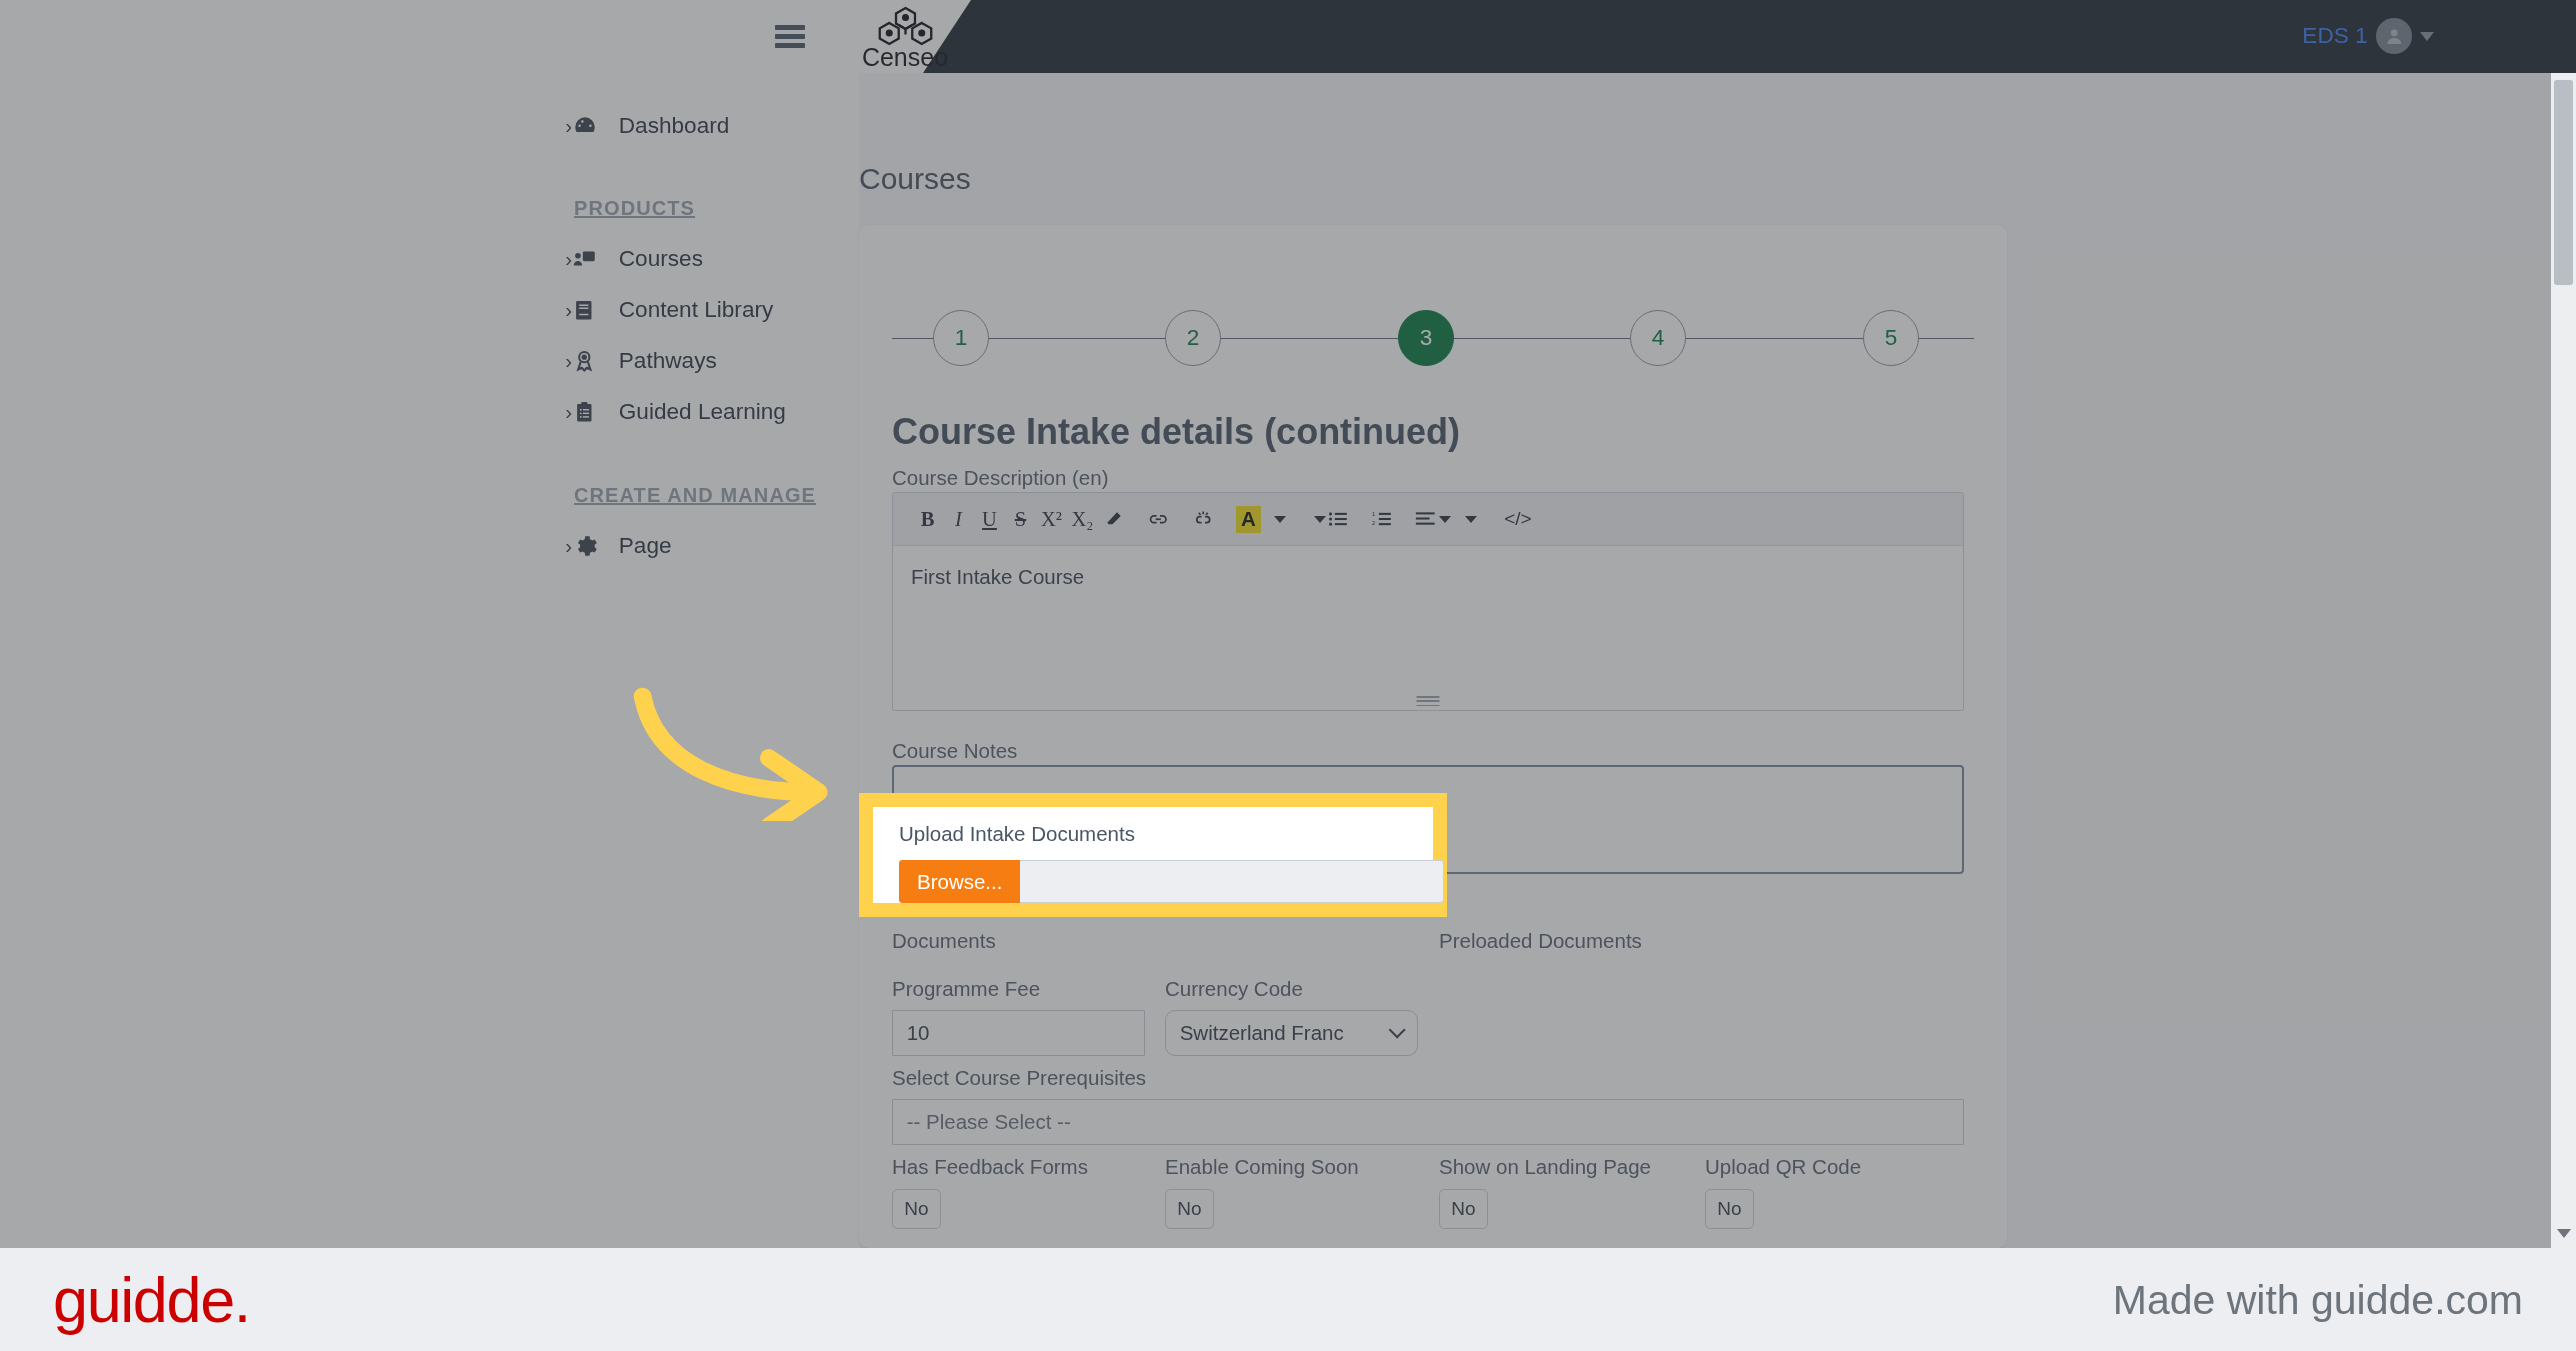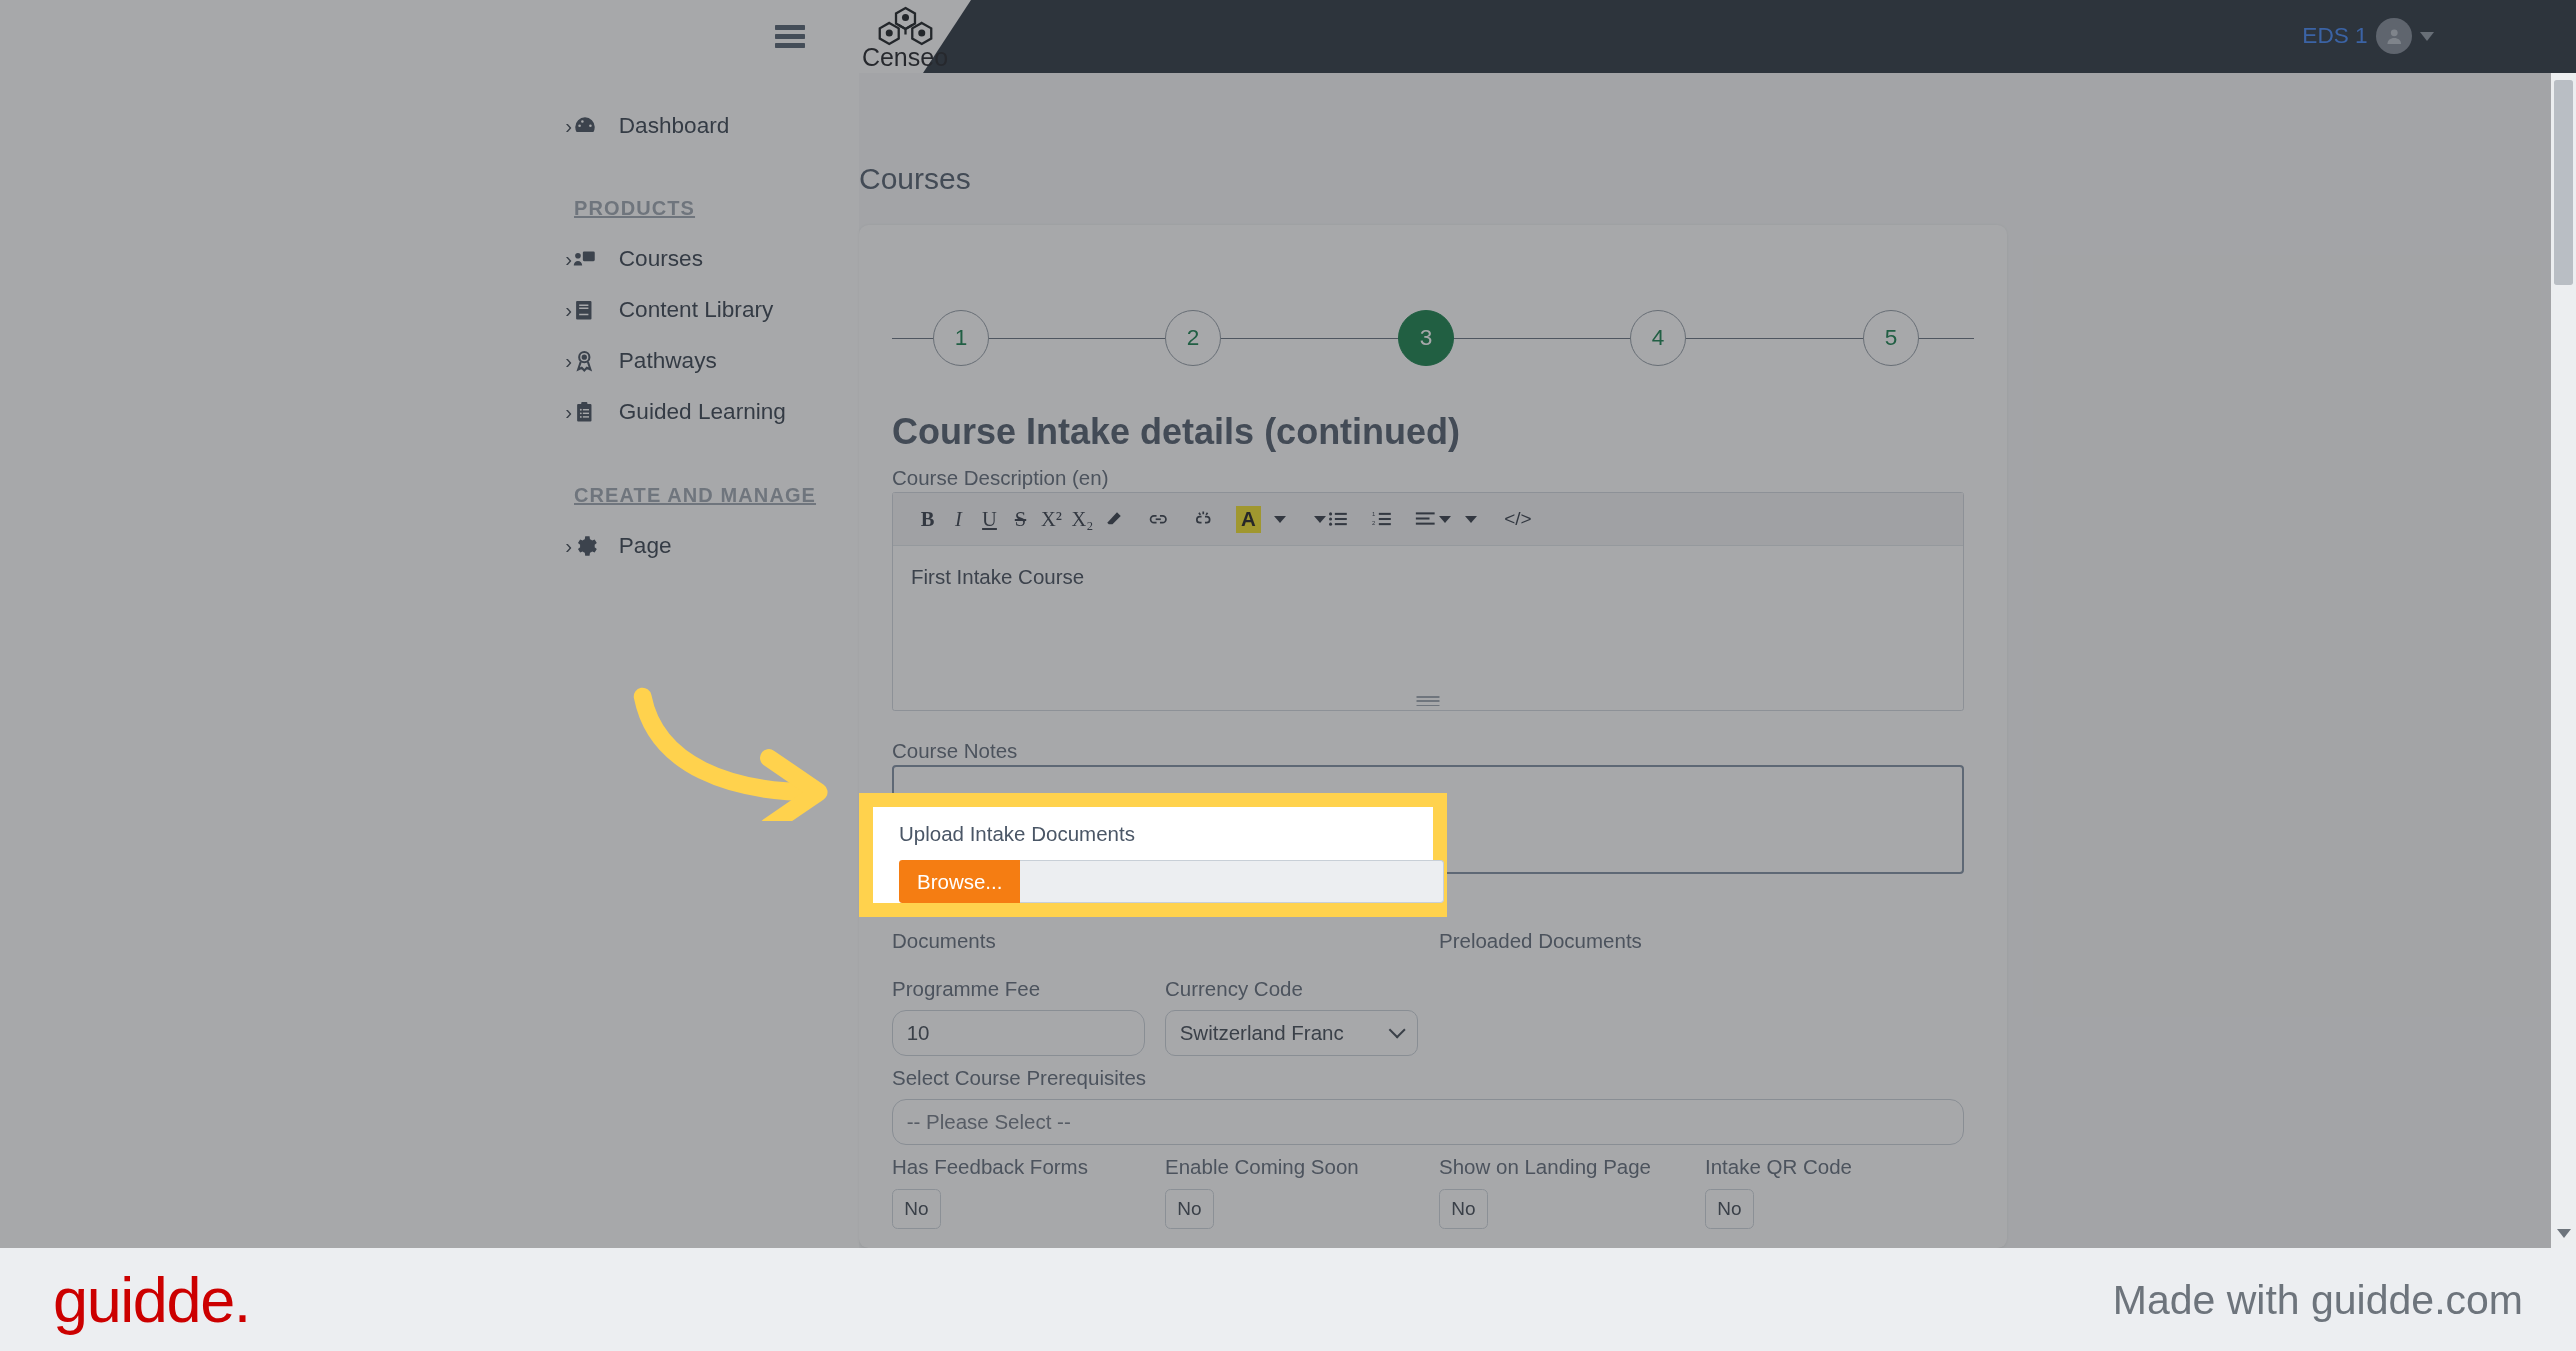--- a/index.html
+++ b/index.html
@@ -155,21 +155,21 @@
     cursor: ns-resize;
   }
   .editor-resize i { display:block; height: 1.4px; background: #9aa3ad; }
 
   .notes-box {
     position: absolute; left: 33px; top: 684px; width: 1072px; height: 109px;
     border: 2.1px solid #7b8a9e; border-radius: 4.1px; background: #fff;
   }
 
   .text-input {
-    position: absolute; border: 0.7px solid #c8cfd7; border-radius: 14px;
+    position: absolute; border: 0.7px solid #c8cfd7; border-radius: 1px;
     background: #ffffff; font-size: 20.5px; color: #39424e;
     display: flex; align-items: center; padding: 0 13.7px;
   }
   .select-input {
     position: absolute; border: 0.7px solid #c8cfd7; border-radius: 10px;
     background: #ffffff; font-size: 20.5px; color: #39424e;
     display: flex; align-items: center; justify-content: space-between; padding: 0 13.7px;
     cursor: pointer;
   }
   .chev-s {
@@ -481,21 +481,21 @@
 
           <div class="fld-label" style="left:33px;  top:930px">Has Feedback Forms</div>
           <div class="toggle-pill" style="left:33px;  top:964px">No</div>
 
           <div class="fld-label" style="left:306px; top:930px">Enable Coming Soon</div>
           <div class="toggle-pill" style="left:306px; top:964px">No</div>
 
           <div class="fld-label" style="left:580px; top:930px">Show on Landing Page</div>
           <div class="toggle-pill" style="left:580px; top:964px">No</div>
 
-          <div class="fld-label" style="left:846px; top:930px">Intake QR Code</div>
+          <div class="fld-label" style="left:846px; top:930px">Upload QR Code</div>
           <div class="toggle-pill" style="left:846px; top:964px">No</div>
 
         </section>
       </main>
     </div>
 
     <div class="scrollbar">
       <i class="scroll-arrow up"></i>
       <div class="scroll-thumb"></div>
       <i class="scroll-arrow down"></i>

